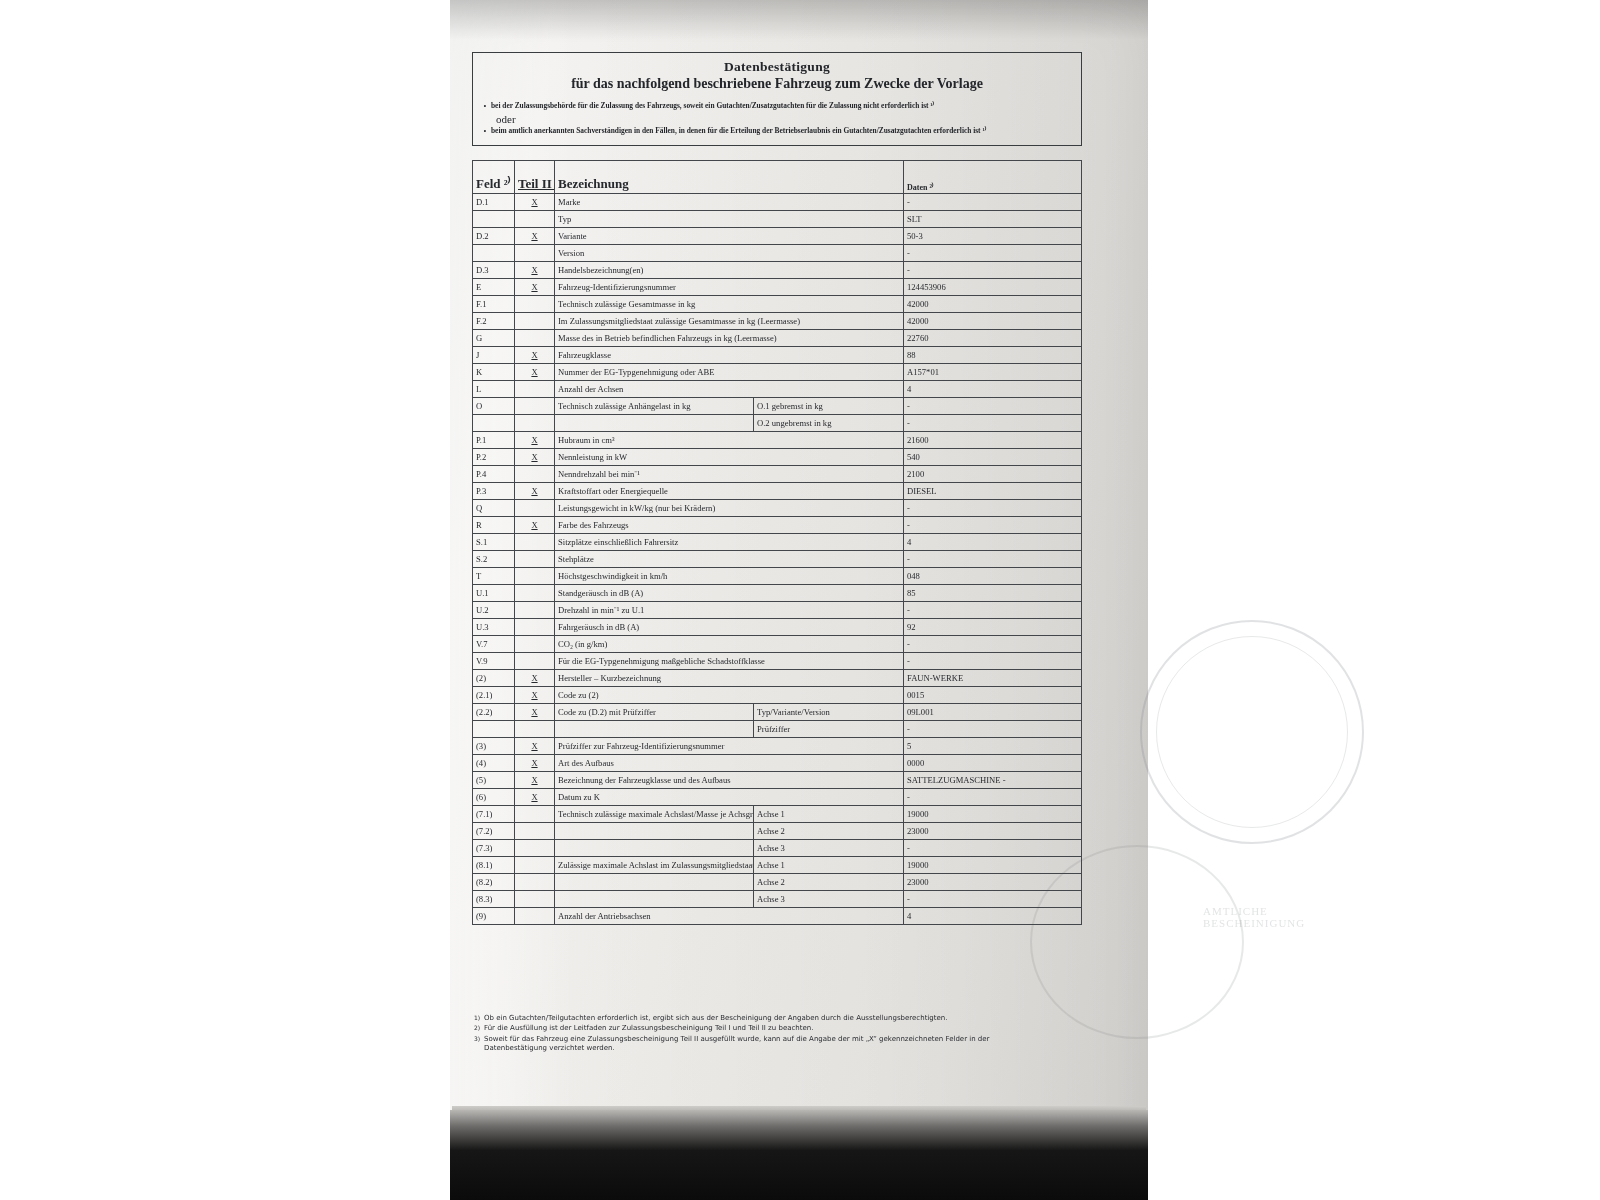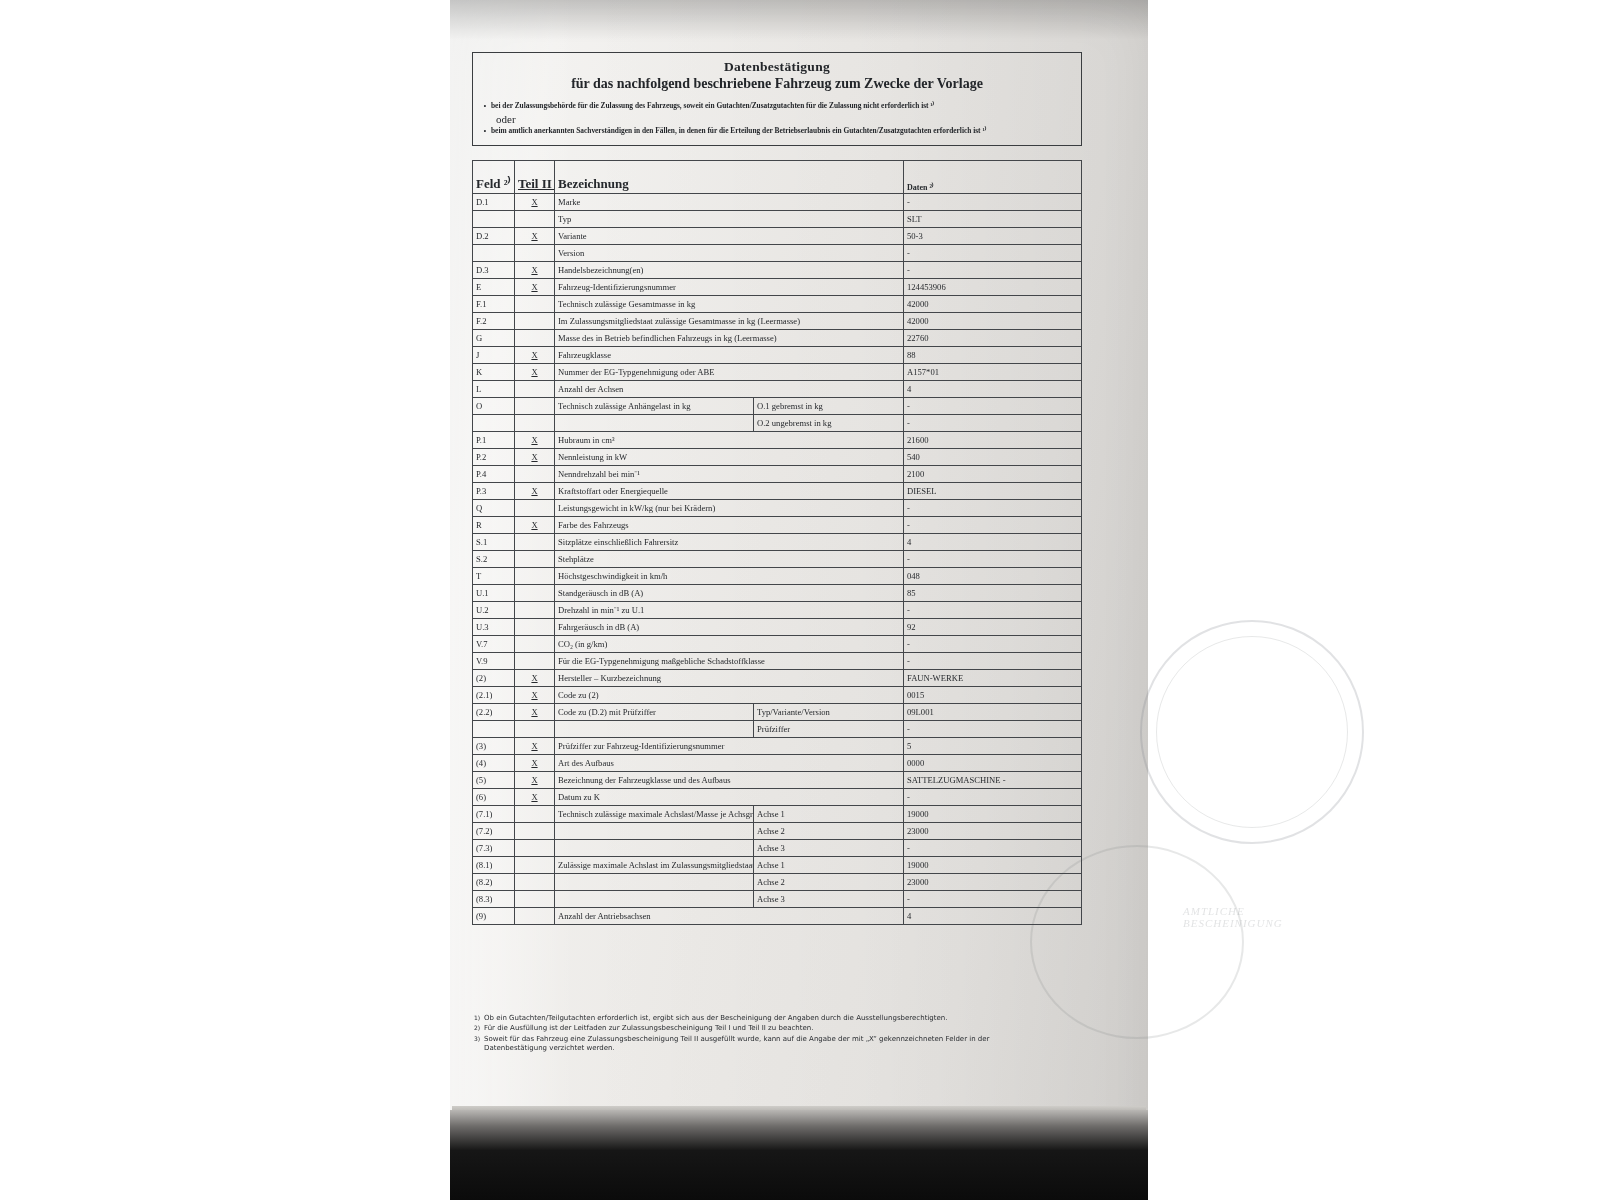--- a/index.html
+++ b/index.html
@@ -197,21 +197,21 @@
 <body>
 
 <div id="page">
   <div class="bg-left"></div>
   <div class="bg-right"></div>
 
   <div class="sheet">
 
     <div class="stamp s1"></div>
     <div class="stamp s2"></div>
-    <div class="ghost-text" style="left:733px; top:905px;font-style:italic;">AMTLICHE BESCHEINIGUNG</div>
+    <div class="ghost-text" style="left:753px; top:905px;">AMTLICHE BESCHEINIGUNG</div>
 
     <div class="doc">
 
       <div class="header-box">
         <div class="doc-title">Datenbestätigung</div>
         <div class="doc-subtitle">für das nachfolgend beschriebene Fahrzeug  zum Zwecke der Vorlage</div>
 
         <div class="bullet-row">
           <span class="bullet-dot">•</span>
           <span class="bullet-txt">bei der Zulassungsbehörde für die Zulassung des Fahrzeugs, soweit ein Gutachten/Zusatzgutachten für die Zulassung nicht erforderlich ist ¹⁾</span>

